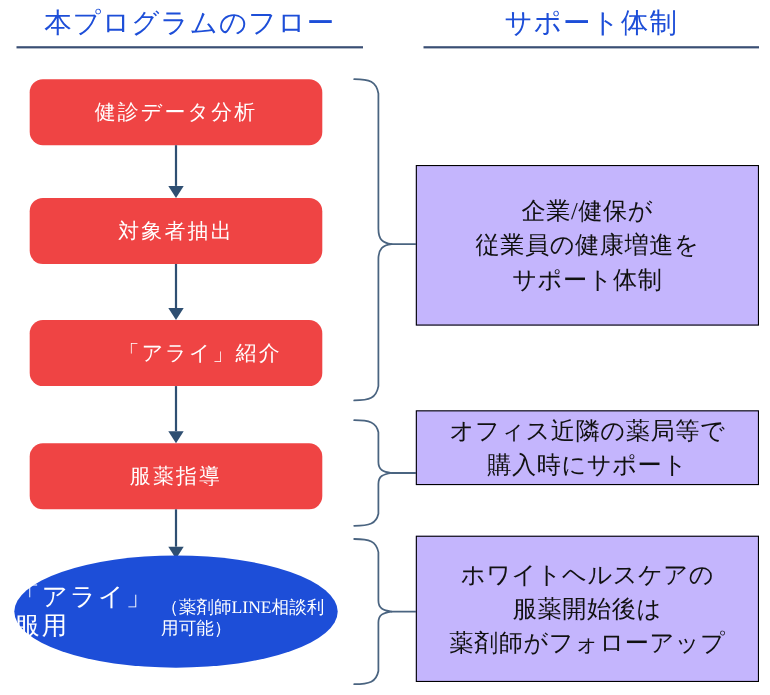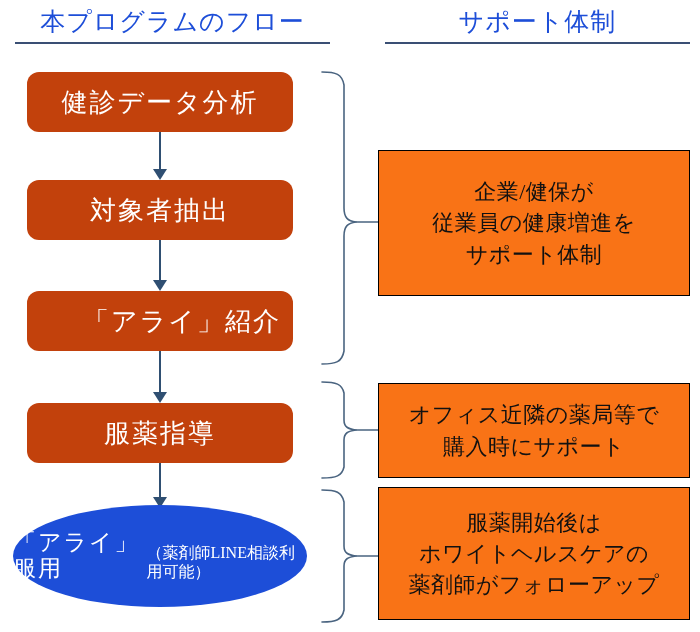--- a/index.html
+++ b/index.html
@@ -31,27 +31,27 @@
   }
   .header-rule {
     position: absolute;
     height: 2px;
     background: #3a4f74;
   }
 
   
   .flow-box {
     position: absolute;
-    background: #c2410c;
+    background: #ef4444;
     border-radius: 12px;
     color: #ffffff;
     display: flex;
     align-items: center;
     justify-content: center;
-    font-size: 26px;
+    font-size: 19px;
     letter-spacing: 2px;
     box-sizing: border-box;
   }
 
   
   .flow-ellipse {
     position: absolute;
     background: #1d4ed8;
     border-radius: 50%;
     color: #ffffff;
@@ -92,21 +92,21 @@
     width: 0;
     height: 0;
     border-left: 7px solid transparent;
     border-right: 7px solid transparent;
     border-top: 11px solid #2f4f72;
   }
 
   
   .support-box {
     position: absolute;
-    background: #f97316;
+    background: #c4b5fd;
     border: 1.6px solid #000000;
     display: flex;
     flex-direction: column;
     align-items: center;
     justify-content: center;
     box-sizing: border-box;
     color: #111111;
     font-size: 22px;
     line-height: 1.42;
     letter-spacing: 0.5px;
@@ -202,24 +202,24 @@
       <path d="M 36 70 L 58 70" fill="none" stroke="#4a6480" stroke-width="1.6" stroke-linecap="round"></path>
     </svg>
   </div>
 
   <div class="support-box" style="left:378px; top:150px; width:312px; height:146px;">
     <span class="ln">企業/健保が</span>
     <span class="ln">従業員の健康増進を</span>
     <span class="ln">サポート体制</span>
   </div>
 
-  <div class="support-box" style="left:378px; top:383px; width:312px; height:95px;">
+  <div class="support-box" style="left:378px; top:373px; width:312px; height:68px;">
     <span class="ln">オフィス近隣の薬局等で</span>
     <span class="ln">購入時にサポート</span>
   </div>
 
   <div class="support-box" style="left:378px; top:487px; width:312px; height:133px;">
+    <span class="ln">ホワイトヘルスケアの</span>
     <span class="ln">服薬開始後は</span>
-    <span class="ln">ホワイトヘルスケアの</span>
     <span class="ln">薬剤師がフォローアップ</span>
   </div>
 
 </div>
 
 </body></html>

